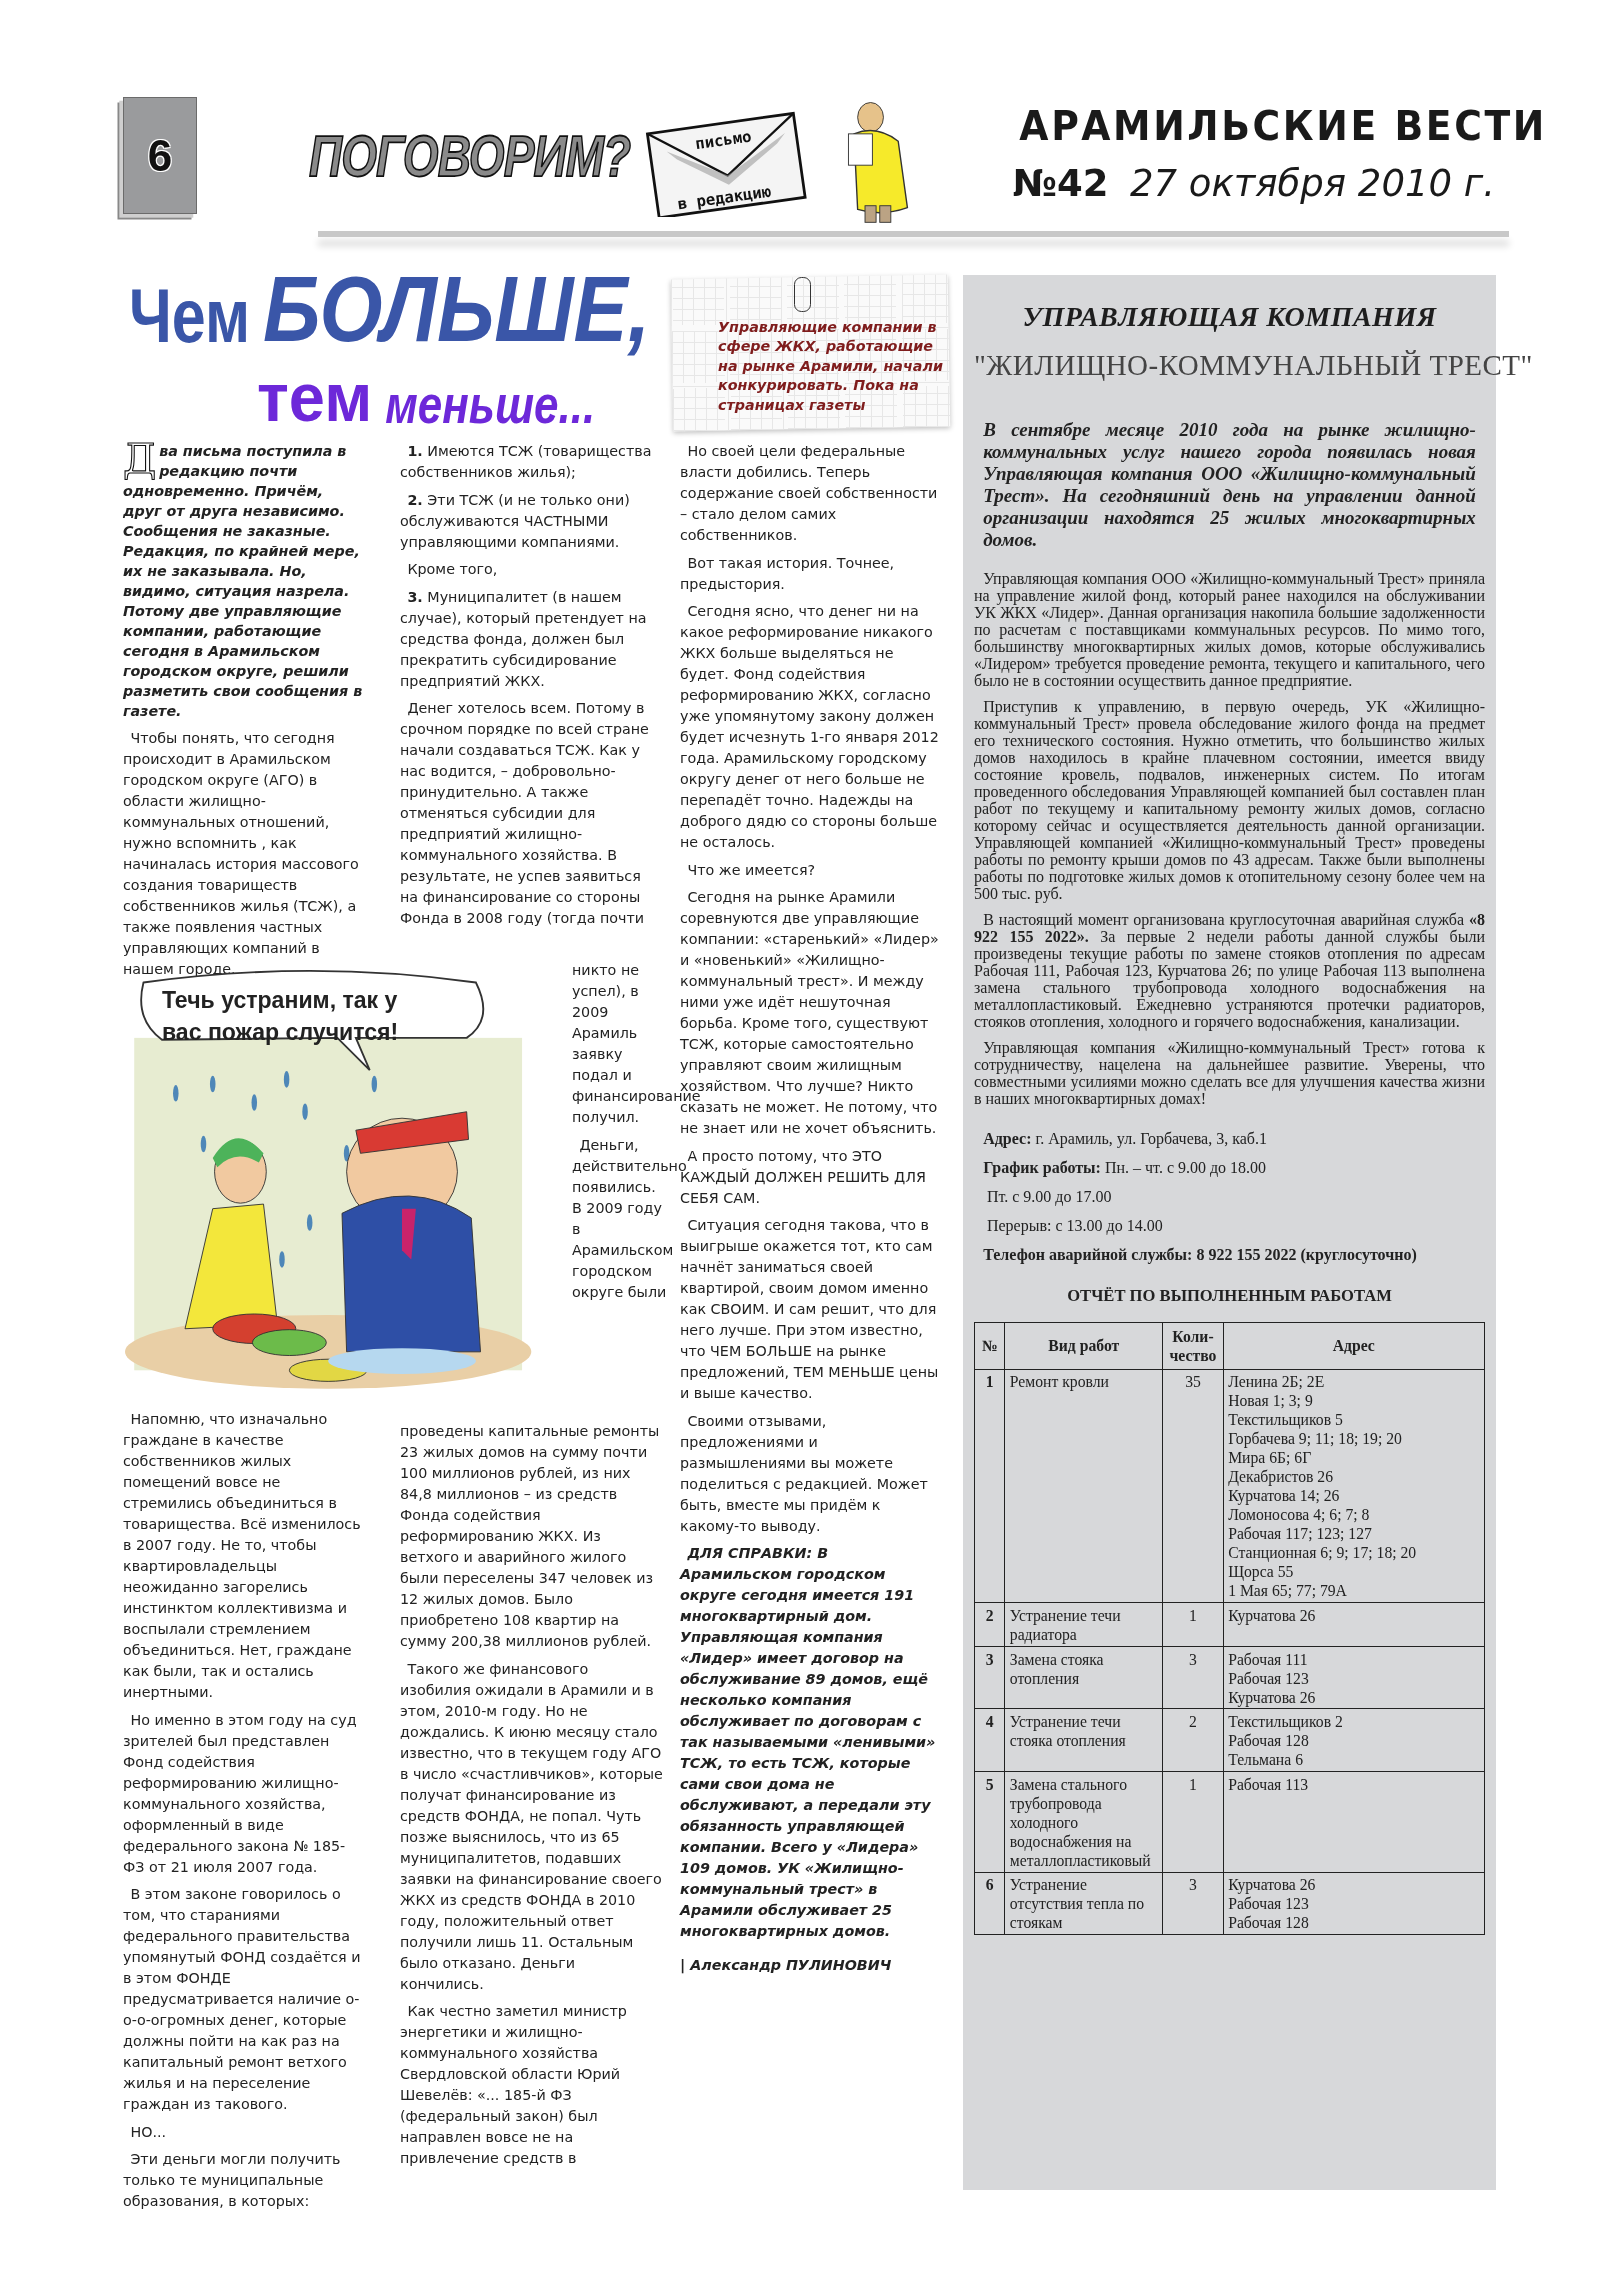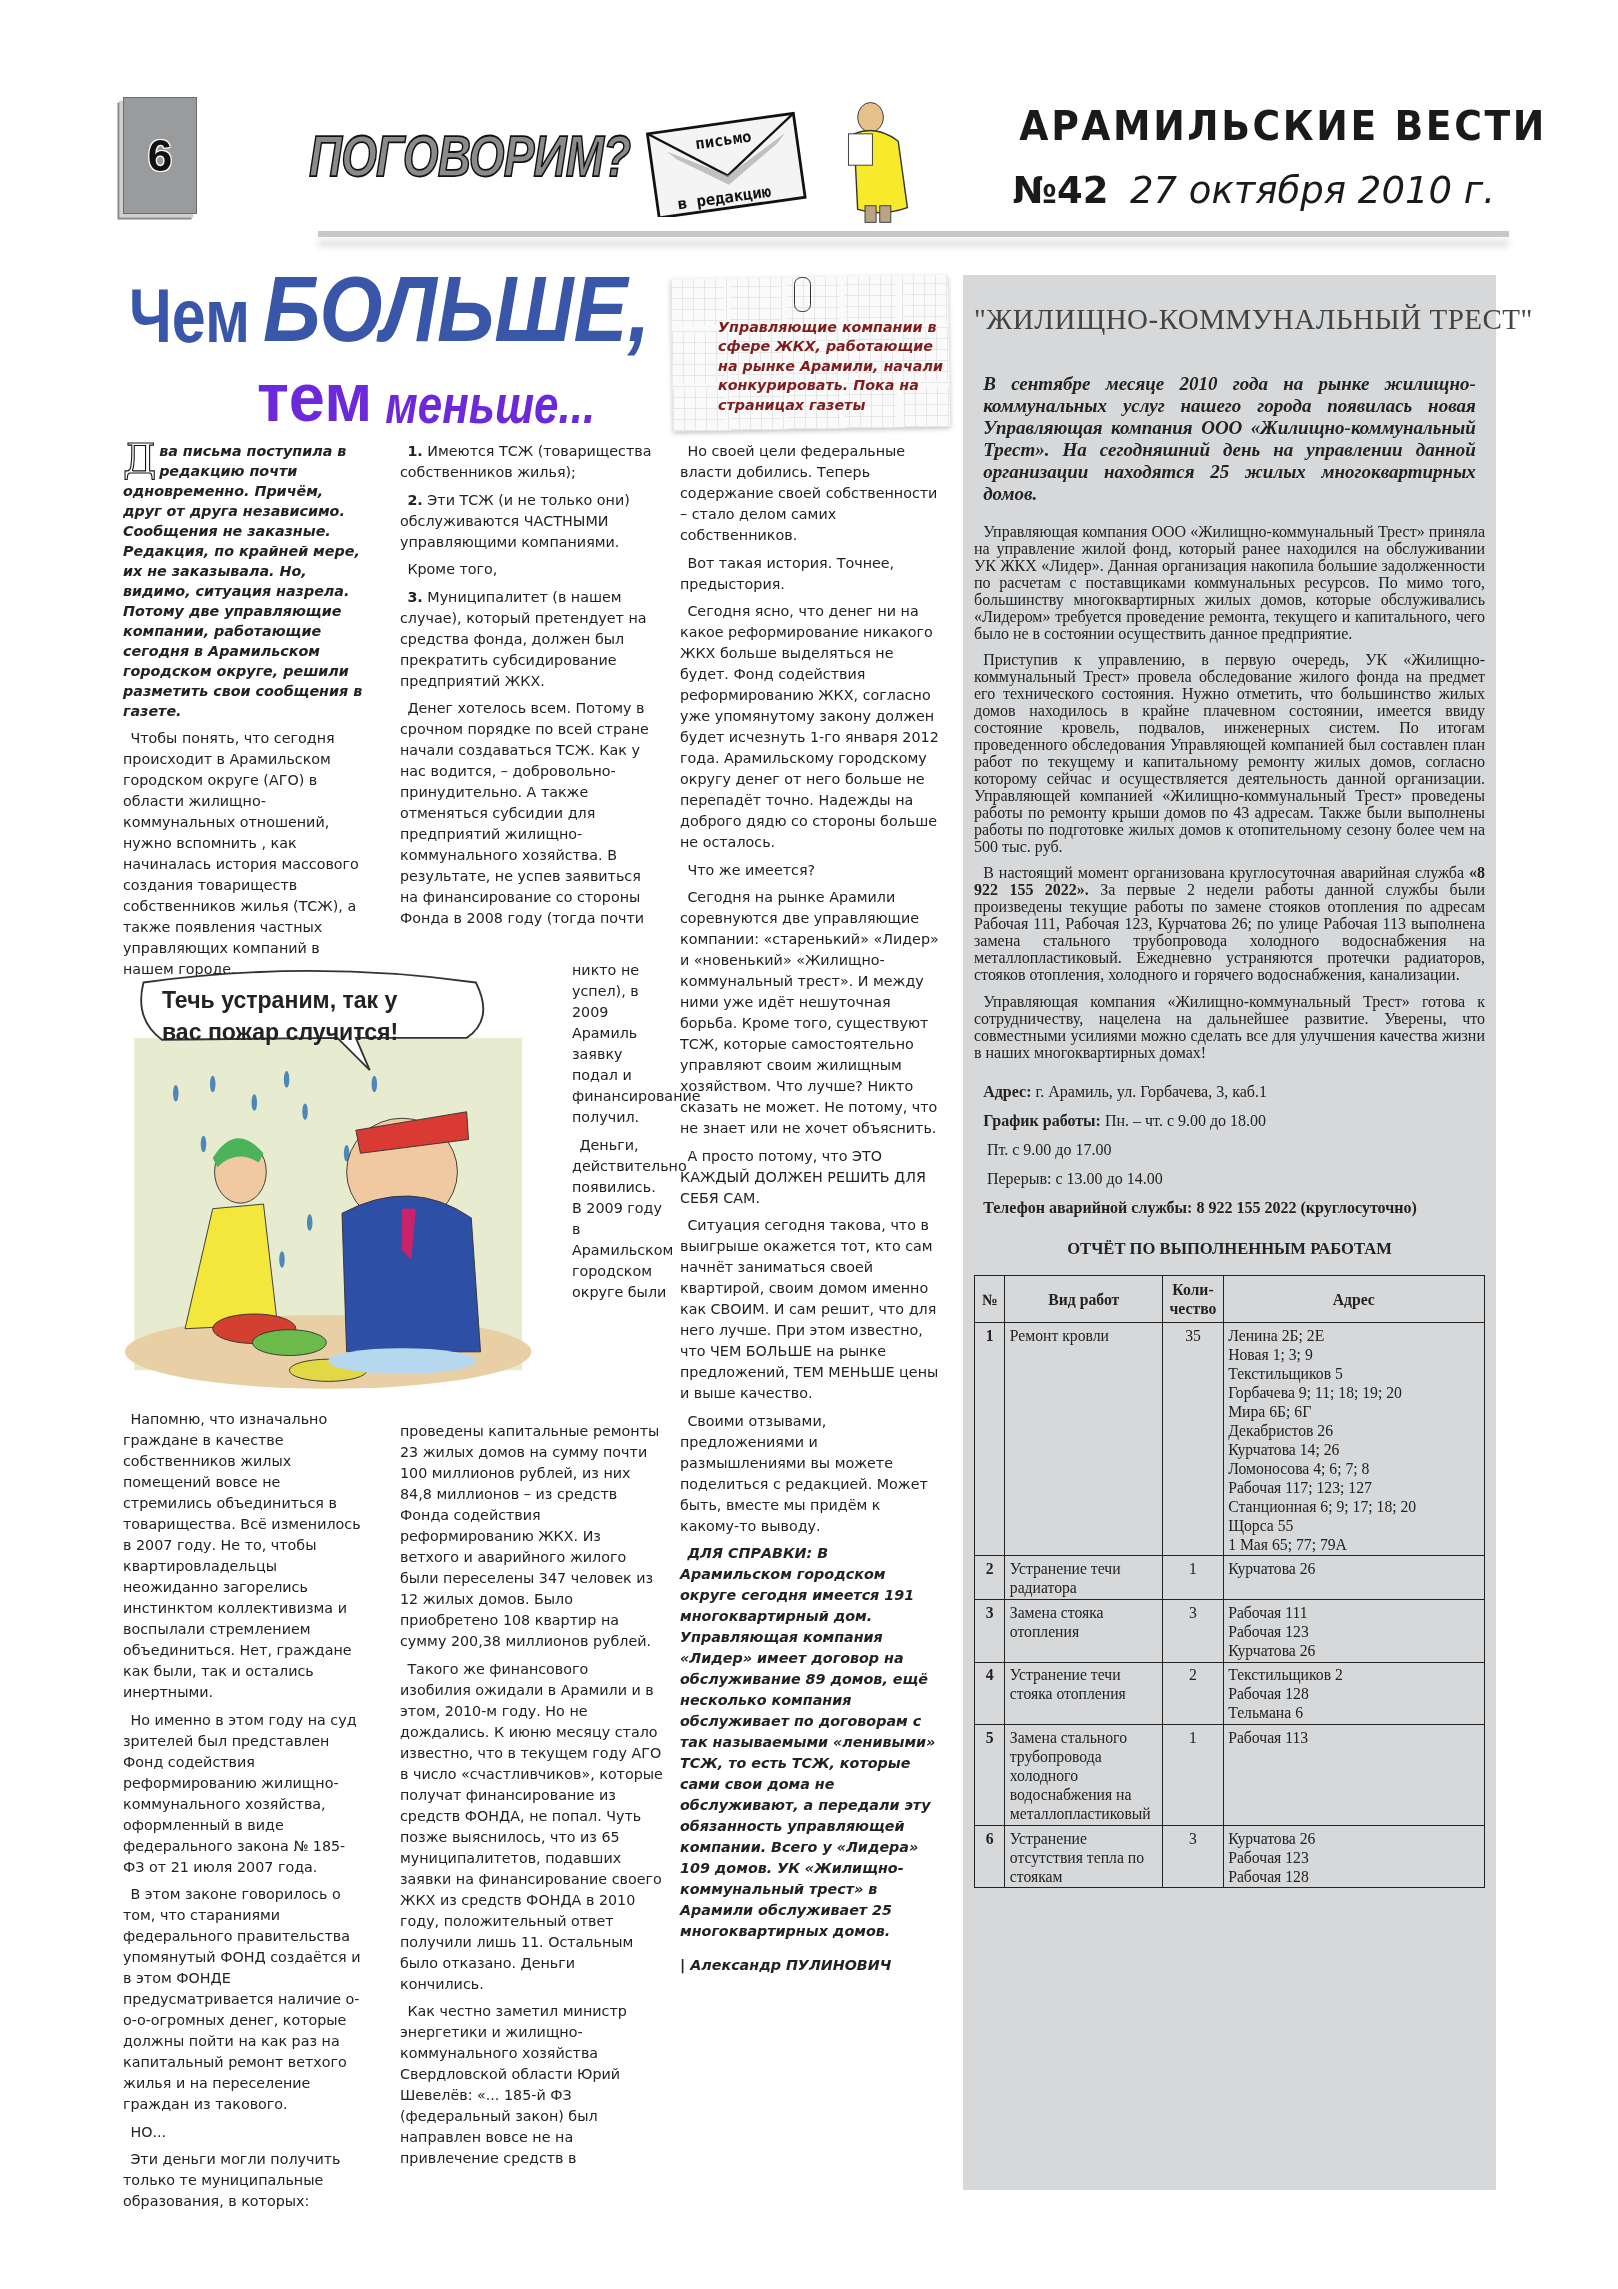--- a/index.html
+++ b/index.html
@@ -7,21 +7,21 @@
   .abs { position: absolute; }
 
   
   .page-num { left: 123px; top: 97px; width: 72px; height: 115px; background: #9a9b9d; border: 1.8px solid #6b6b6b; box-shadow: -3.7px 3.7px 0 #cfcfcf, -5.5px 5.5px 0 #888; display: flex; align-items: center; justify-content: center; }
   .page-num span { font-family: "Liberation Sans", sans-serif; font-weight: bold; font-size: 44px; color: #111; text-shadow: 0.9px 0.9px 0 #fff, -0.9px -0.9px 0 #fff, 0.9px -0.9px 0 #fff, -0.9px 0.9px 0 #fff; }
   .rubric { left: 309px; top: 129px; font-family: "Liberation Sans", sans-serif; font-weight: bold; font-style: italic; font-size: 46px; color: #8a8a8a; letter-spacing: -0.9px; -webkit-text-stroke: 1.4px #111; transform: scaleY(1.25); }
   .envelope { left: 641px; top: 106px; width: 175px; height: 111px; }
   .mascot { left: 826px; top: 97px; width: 102px; height: 129px; }
   .masthead { left: 978px; top: 102px; width: 517px; text-align: right; }
   .masthead .name { font-family: "DejaVu Sans", sans-serif; font-weight: bold; font-size: 41px; letter-spacing: 2.8px; transform: scaleX(0.92); transform-origin: right; white-space: nowrap; }
-  .masthead .issue { margin-top: 19px; white-space: nowrap; }
+  .masthead .issue { margin-top: 12px; white-space: nowrap; }
   .masthead .num { font-family: "DejaVu Sans", sans-serif; font-weight: bold; font-size: 37px; }
   .masthead .date { font-family: "DejaVu Sans", sans-serif; font-style: italic; font-size: 37px; margin-left: 16.6px; }
   .header-rule { left: 318px; top: 231px; width: 1191px; height: 5.5px; background: #c8c8c8; box-shadow: 0 9.2px 7.4px #dcdcdc; }
 
   
   .headline1 { left: 129px; top: 263px; font-family: "Liberation Sans", sans-serif; font-weight: bold; color: #3a56a8; white-space: nowrap; }
   .headline1 .a { font-size: 61px; display: inline-block; transform: scaleY(1.25); }
   .headline1 .b { font-size: 81px; font-style: italic; display: inline-block; transform: scaleY(1.15); margin-left: 13px; }
   .headline2 { left: 257px; top: 360px; font-family: "Liberation Sans", sans-serif; font-weight: bold; white-space: nowrap; color: #6d28d9; text-align: center; }
   .headline2 .a { font-size: 65px; display: inline-block; transform: scaleY(1.05); }
@@ -189,20 +189,21 @@
   <p>Сегодня на рынке Арамили соревнуются две управляющие компании: «старенький» «Лидер» и «новенький» «Жилищно-коммунальный трест». И между ними уже идёт нешуточная борьба. Кроме того, существуют ТСЖ, которые самостоятельно управляют своим жилищным хозяйством. Что лучше? Никто сказать не может. Не потому, что не знает или не хочет объяснить.</p>
   <p>А просто потому, что ЭТО КАЖДЫЙ ДОЛЖЕН РЕШИТЬ ДЛЯ СЕБЯ САМ.</p>
   <p>Ситуация сегодня такова, что в выигрыше окажется тот, кто сам начнёт заниматься своей квартирой, своим домом именно как СВОИМ. И сам решит, что для него лучше. При этом известно, что ЧЕМ БОЛЬШЕ на рынке предложений, ТЕМ МЕНЬШЕ цены и выше качество.</p>
   <p>Своими отзывами, предложениями и размышлениями вы можете поделиться с редакцией. Может быть, вместе мы придём к какому-то выводу.</p>
   <p class="note-box">ДЛЯ СПРАВКИ: В Арамильском городском округе сегодня имеется 191 многоквартирный дом. Управляющая компания «Лидер» имеет договор на обслуживание 89 домов, ещё несколько компания обслуживает по договорам с так называемыми «ленивыми» ТСЖ, то есть ТСЖ, которые сами свои дома не обслуживают, а передали эту обязанность управляющей компании. Всего у «Лидера» 109 домов. УК «Жилищно-коммунальный трест» в Арамили обслуживает 25 многоквартирных домов.</p>
   <div class="author">| Александр ПУЛИНОВИЧ</div>
 </div>
 
 <div class="abs panel">
   <div class="panel-inner">
+    <div class="p-title1">УПРАВЛЯЮЩАЯ КОМПАНИЯ</div>
     <div class="p-title2">"ЖИЛИЩНО-КОММУНАЛЬНЫЙ ТРЕСТ"</div>
     <div class="p-lead">В сентябре месяце 2010 года на рынке жилищно-коммунальных услуг нашего города появилась новая Управляющая компания ООО «Жилищно-коммунальный Трест». На сегодняшний день на управлении данной организации находятся 25 жилых многоквартирных домов.</div>
     <div class="p-body">
       <p>Управляющая компания ООО «Жилищно-коммунальный Трест» приняла на управление жилой фонд, который ранее находился на обслуживании УК ЖКХ «Лидер». Данная организация накопила большие задолженности по расчетам с поставщиками коммунальных ресурсов. По мимо того, большинству многоквартирных жилых домов, которые обслуживались «Лидером» требуется проведение ремонта, текущего и капитального, чего было не в состоянии осуществить данное предприятие.</p>
       <p>Приступив к управлению, в первую очередь, УК «Жилищно-коммунальный Трест» провела обследование жилого фонда на предмет его технического состояния. Нужно отметить, что большинство жилых домов находилось в крайне плачевном состоянии, имеется ввиду состояние кровель, подвалов, инженерных систем. По итогам проведенного обследования Управляющей компанией был составлен план работ по текущему и капитальному ремонту жилых домов, согласно которому сейчас и осуществляется деятельность данной организации. Управляющей компанией «Жилищно-коммунальный Трест» проведены работы по ремонту крыши домов по 43 адресам. Также были выполнены работы по подготовке жилых домов к отопительному сезону более чем на 500 тыс. руб.</p>
       <p><span>В настоящий момент организована круглосуточная аварийная служба </span><b>«8 922 155 2022».</b><span> За первые 2 недели работы данной службы были произведены текущие работы по замене стояков отопления по адресам Рабочая 111, Рабочая 123, Курчатова 26; по улице Рабочая 113 выполнена замена стального трубопровода холодного водоснабжения на металлопластиковый. Ежедневно устраняются протечки радиаторов, стояков отопления, холодного и горячего водоснабжения, канализации.</span></p>
       <p>Управляющая компания «Жилищно-коммунальный Трест» готова к сотрудничеству, нацелена на дальнейшее развитие. Уверены, что совместными усилиями можно сделать все для улучшения качества жизни в наших многоквартирных домах!</p>
     </div>
     <div class="p-contact">
       <div><b>Адрес:</b><span> г. Арамиль, ул. Горбачева, 3, каб.1</span></div>

